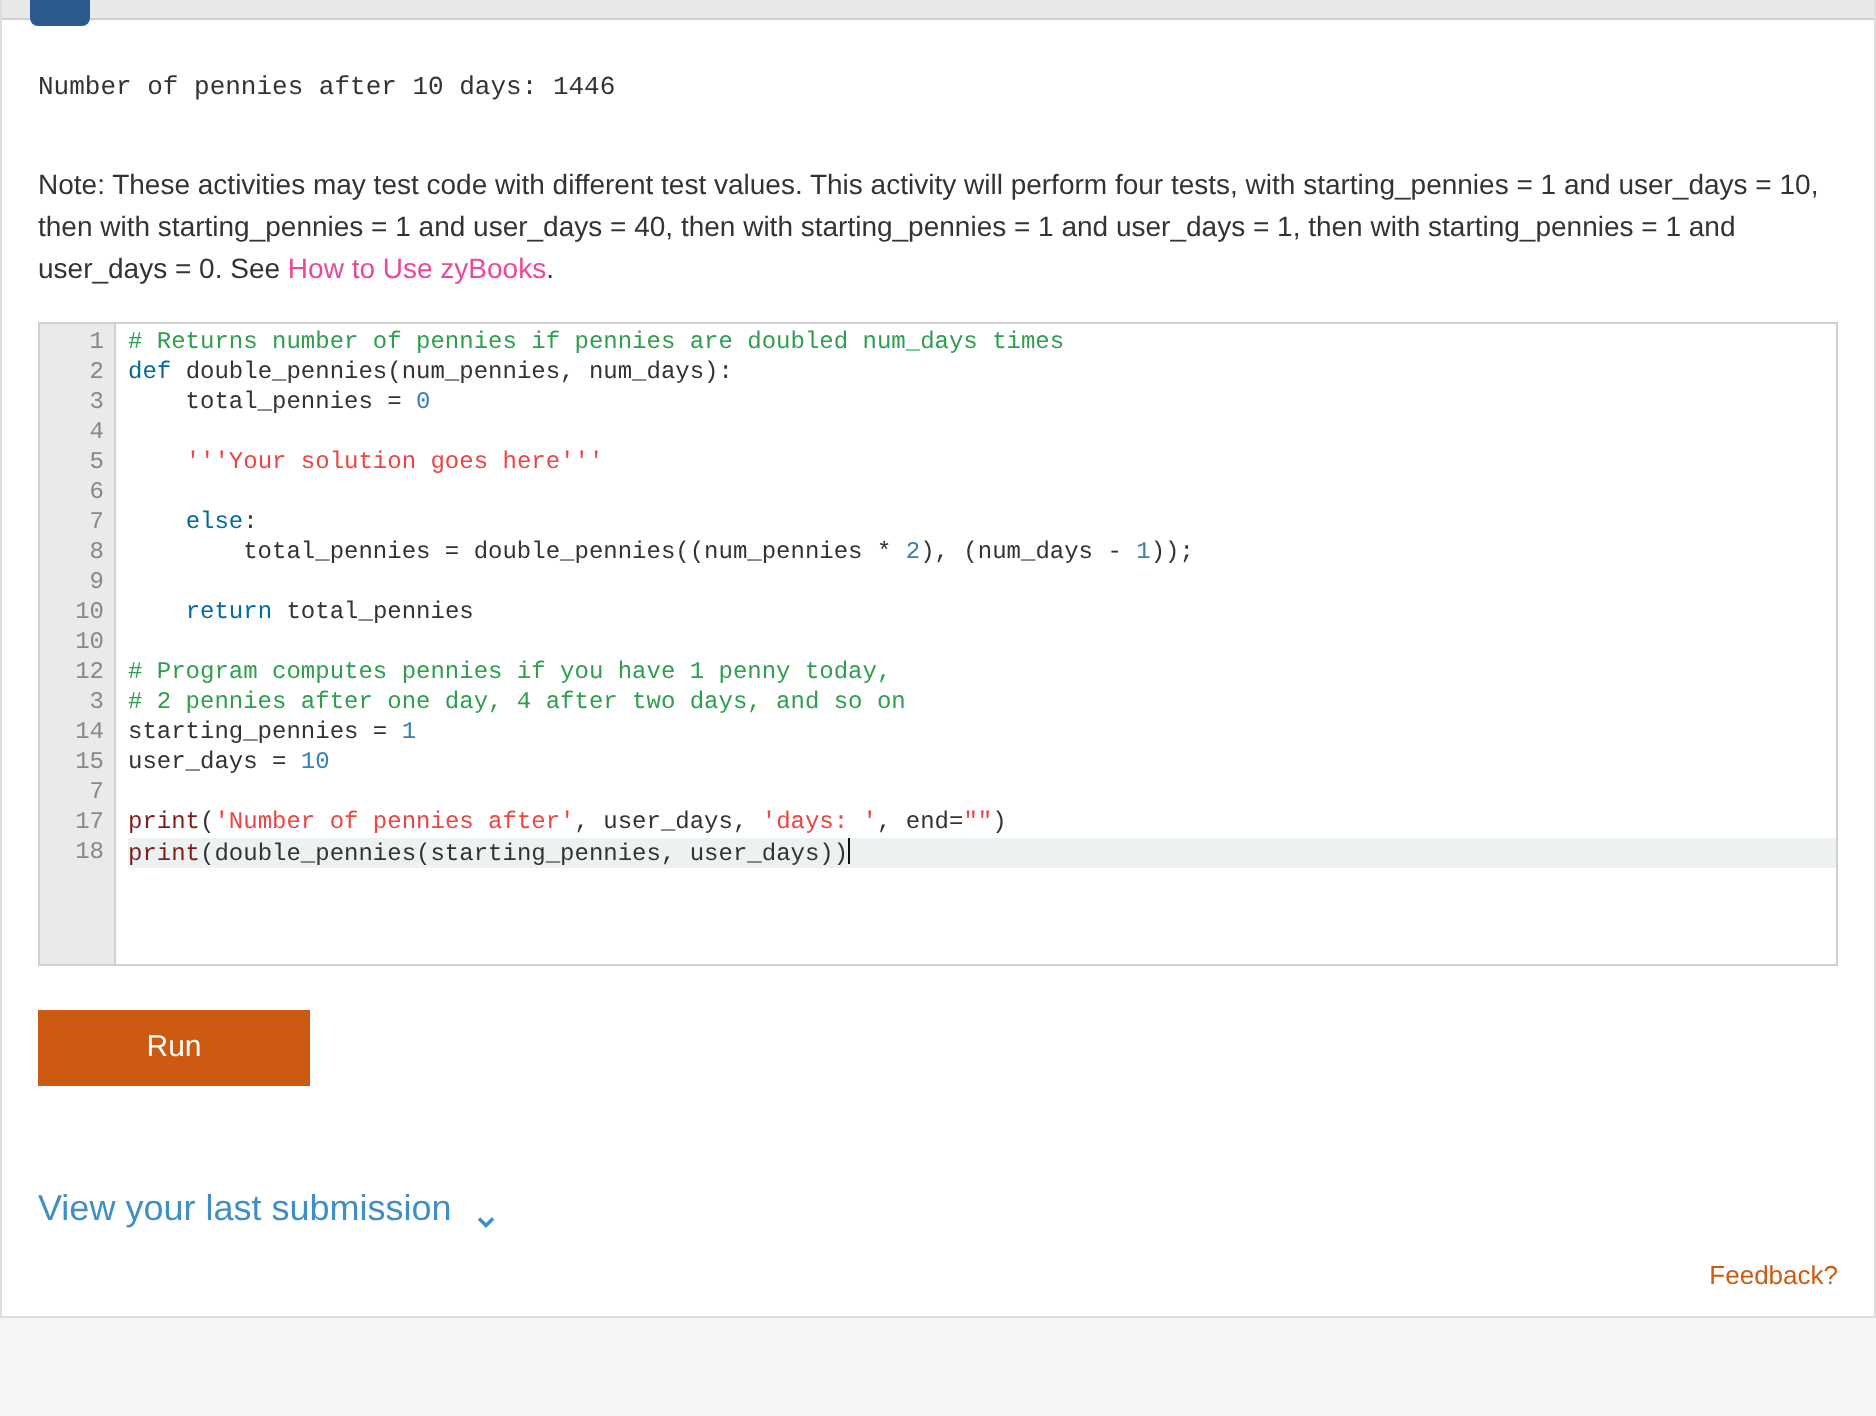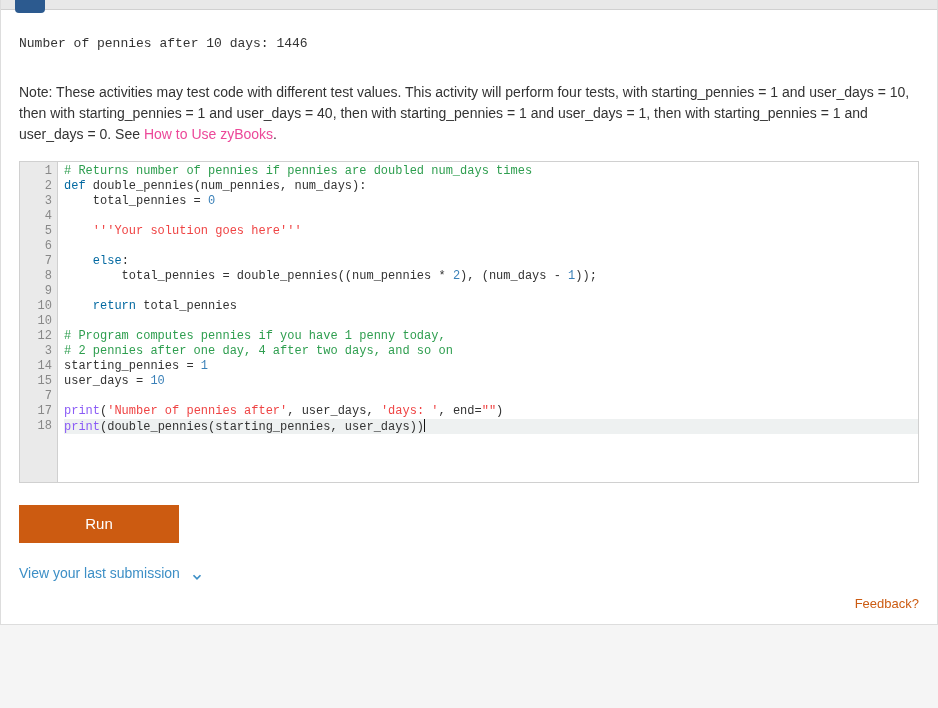--- a/index.html
+++ b/index.html
@@ -72,39 +72,39 @@
       white-space: pre;
       overflow: hidden;
       color: #333;
     }
     .gutter-line { height: 15px; }
     .code-line { height: 15px; }
     .code-line.hl { background: #eef1f1; }
     .tok-comment { color: #2e9e4f; }
     .tok-keyword { color: #0369a1; }
     .tok-string  { color: #ef4444; }
-    .tok-builtin { color: #8b5cf6; }
+    .tok-builtin { color: #7f1d1d; }
     .tok-number  { color: #3a80b8; }
     .cursor { display: inline-block; width: 1px; height: 13px; background: #111; vertical-align: -2px; }
 
     .run-btn {
       display: inline-block;
       background: #cc5b11;
       color: #fff;
       border: none;
-      width: 160px;
+      width: 136px;
       height: 38px;
       font-size: 15px;
       margin-top: 22px;
       cursor: pointer;
     }
     .below-run {
-      margin-top: 20px;
+      margin-top: 48px;
       color: #3d8fc6;
-      font-size: 14px;
+      font-size: 18px;
       display: flex;
       align-items: flex-end;
       cursor: pointer;
     }
     .chevron {
       margin-left: 10px;
     }
     .feedback {
       position: absolute;
       right: 18px;

